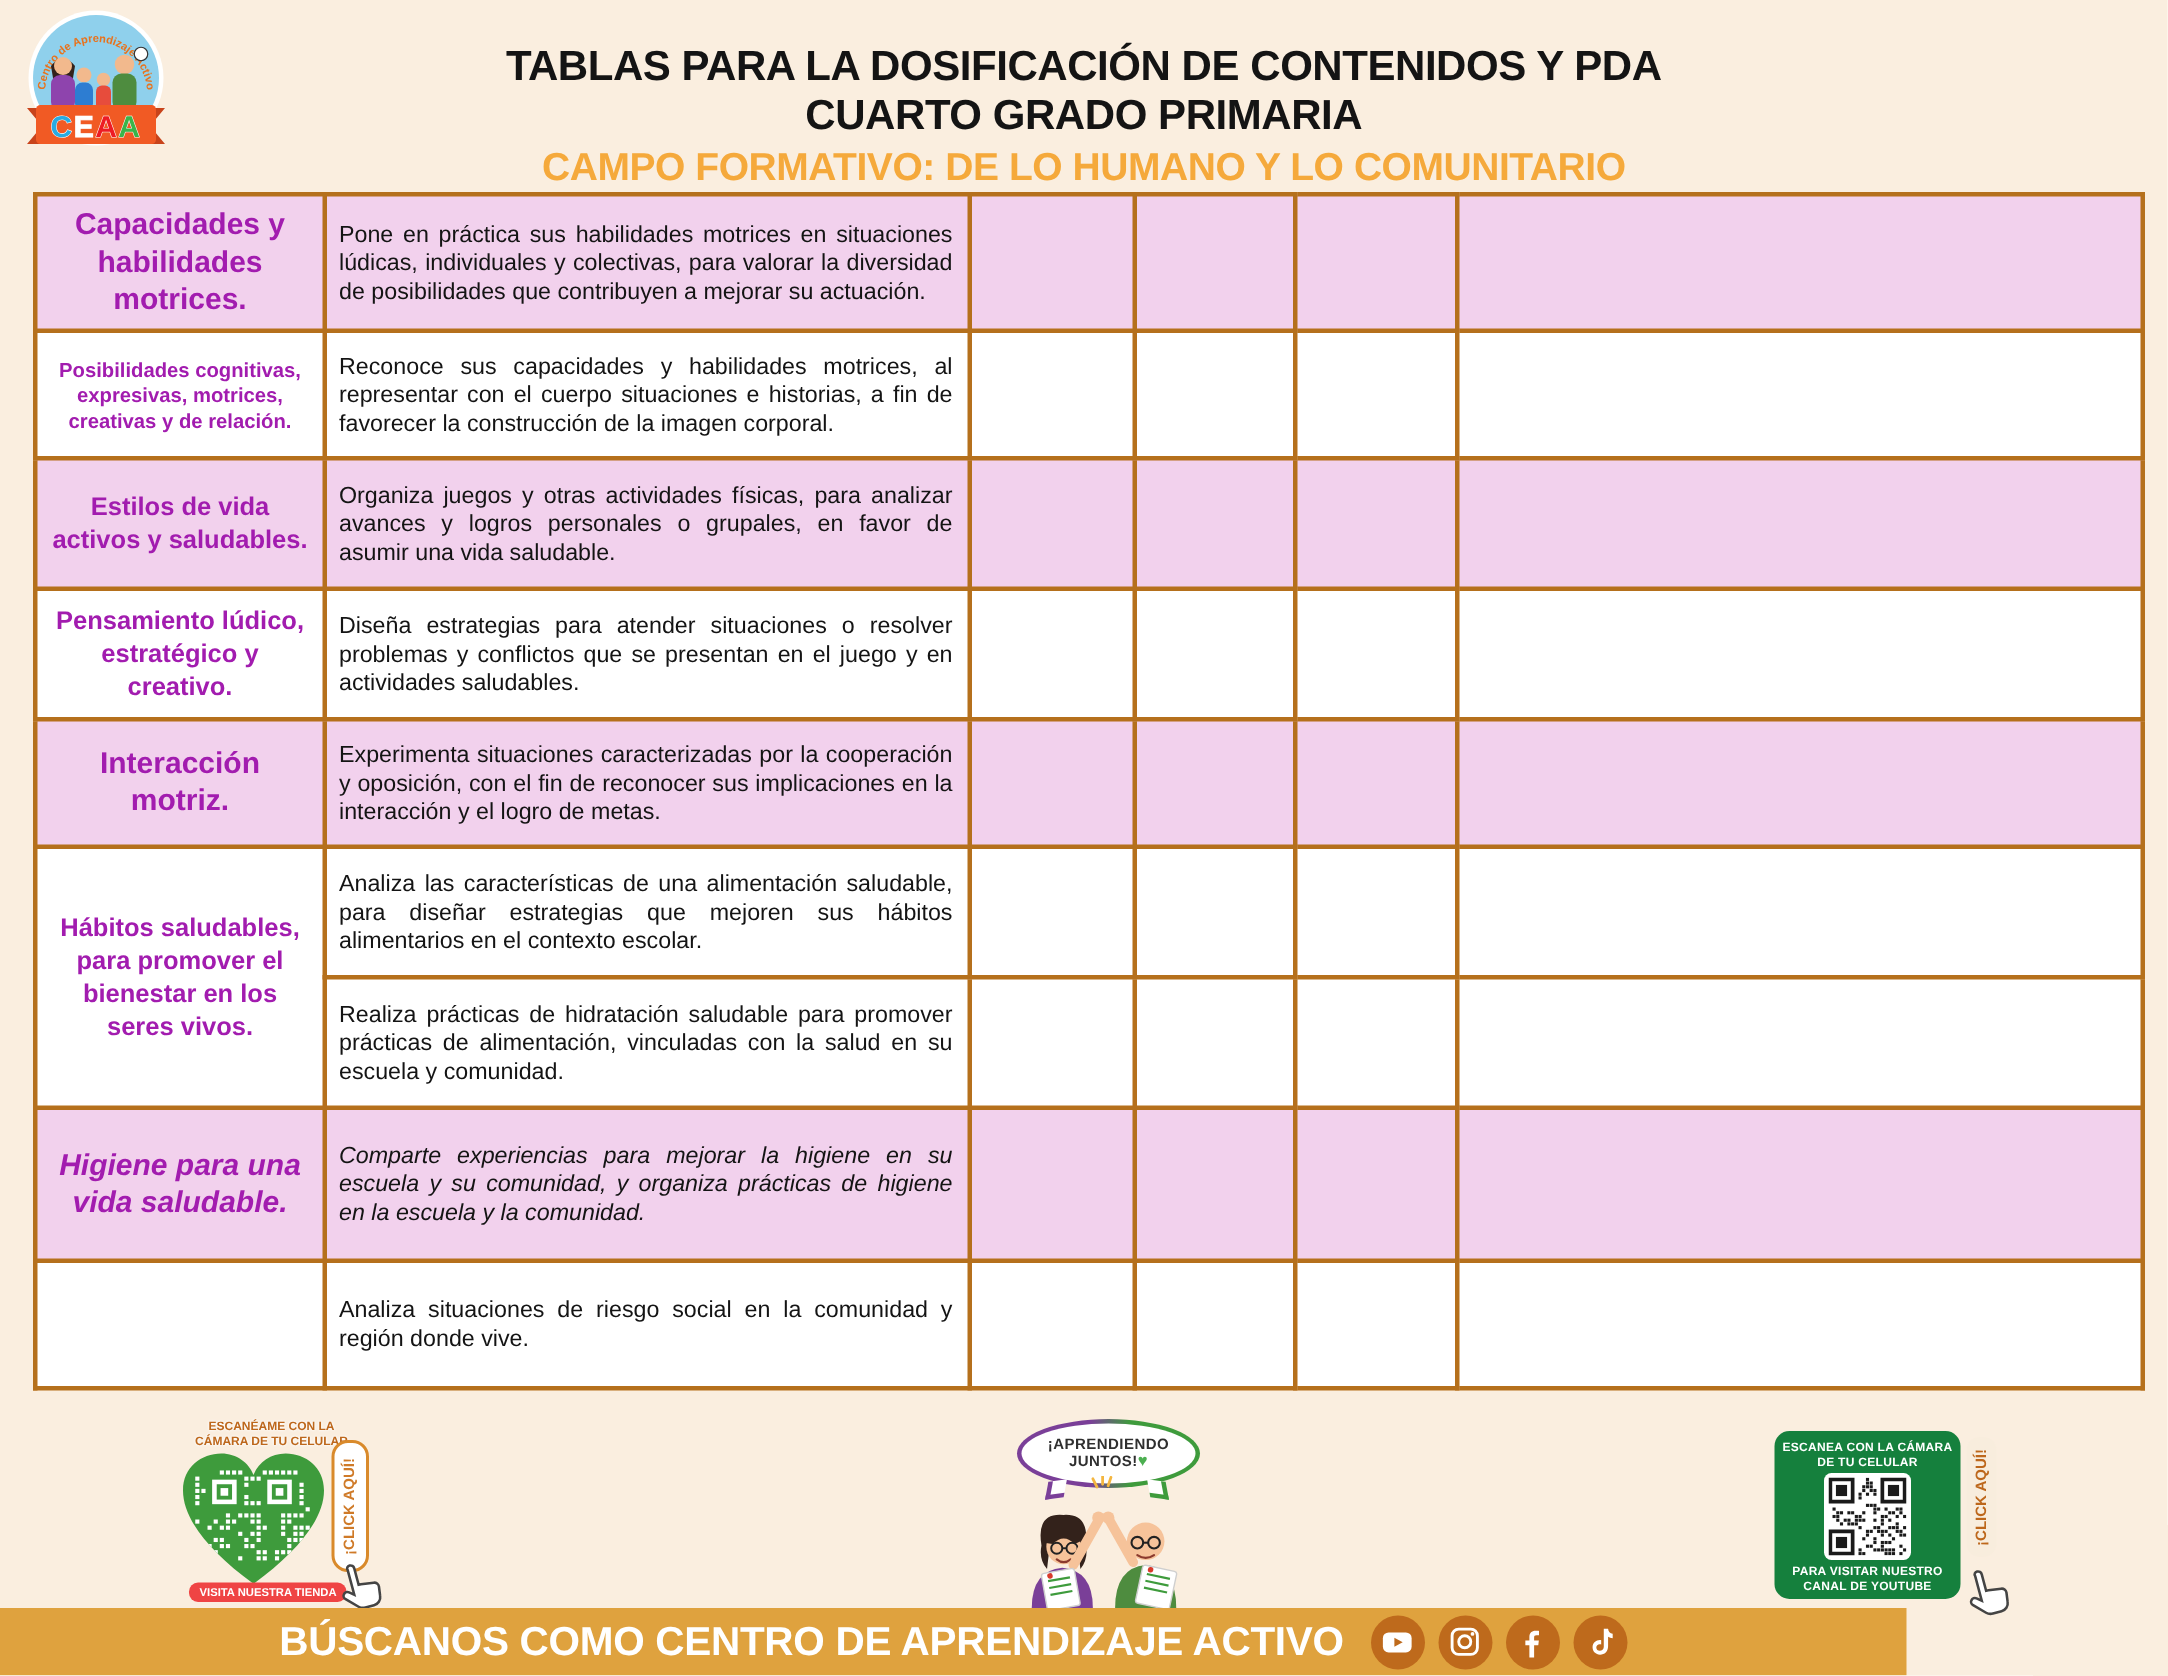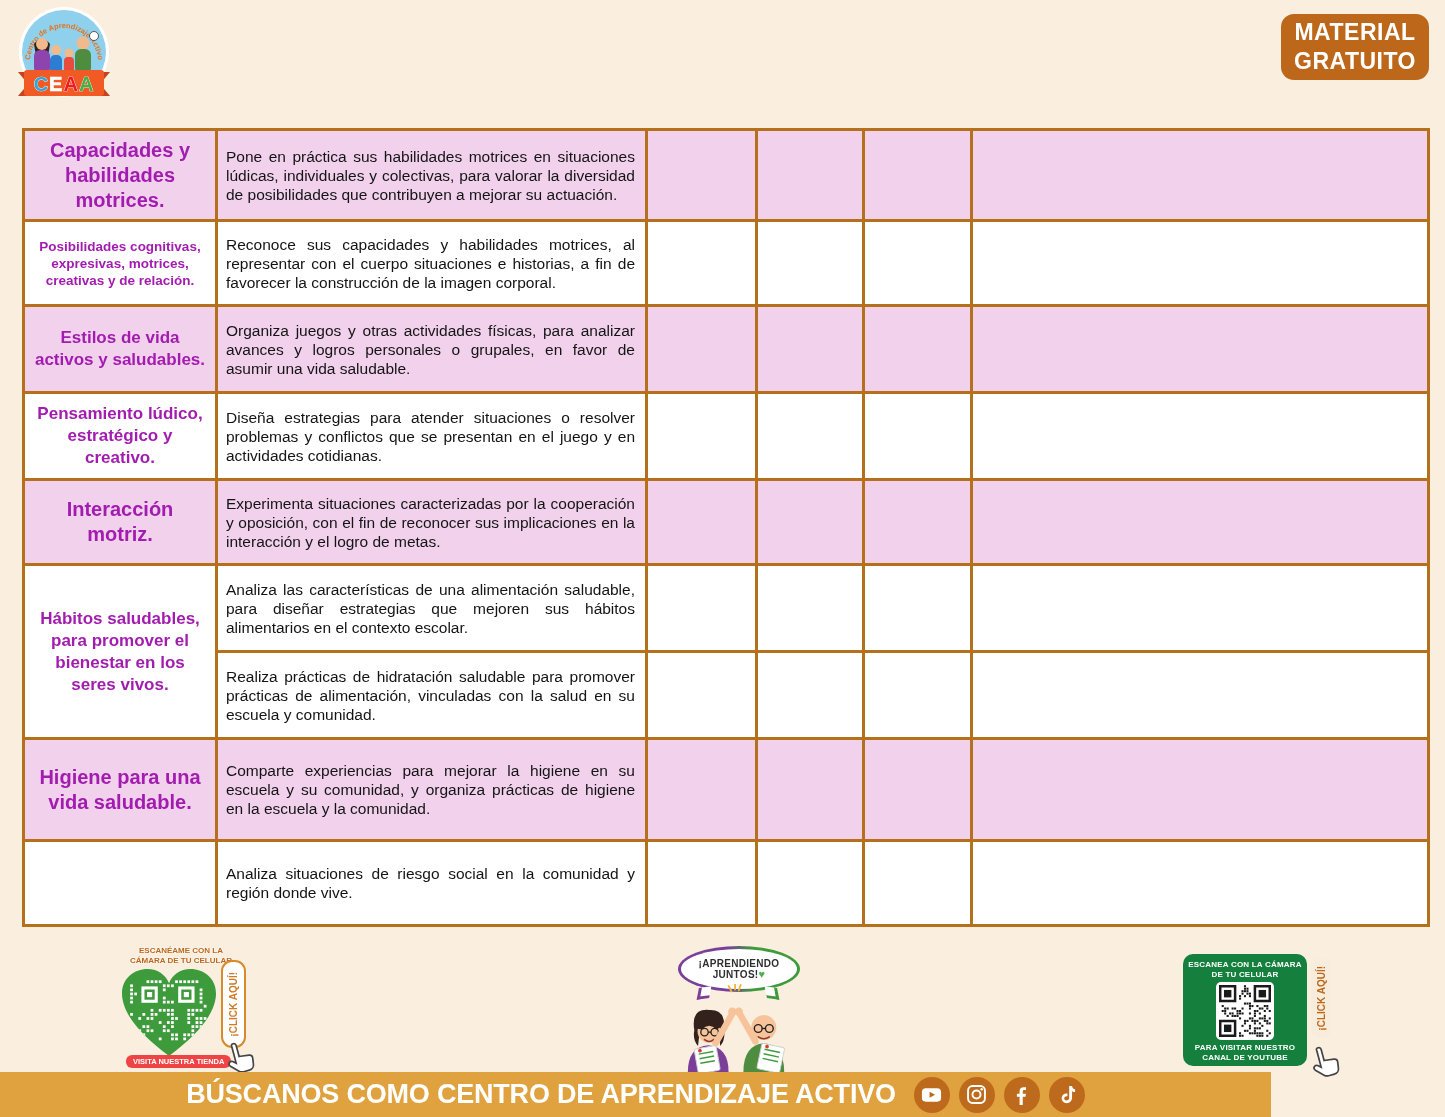--- a/index.html
+++ b/index.html
@@ -100,25 +100,26 @@
 
       <polygon points="0,66 10,78 0,90 14,90 14,66" fill="#C8431B"></polygon>
       <polygon points="92,66 82,78 92,90 78,90 78,66" fill="#C8431B"></polygon>
       <rect x="6" y="64" width="80" height="26" rx="3" fill="#F15A24"></rect>
       <text x="46" y="85" text-anchor="middle" font-size="20" font-weight="bold" font-family="Liberation Sans,sans-serif" stroke="#FFFFFF" stroke-width="0.7" paint-order="stroke" letter-spacing="1">
         <tspan fill="#29ABE2">C</tspan><tspan fill="#FFFFFF">E</tspan><tspan fill="#ED1C24">A</tspan><tspan fill="#39B54A">A</tspan>
       </text>
     </svg>
   </div>
 
-
-  <div class="badge">
-    <div>MATERIAL</div>
-    <div>GRATUITO</div>
+  <div class="titles">
+    <div class="title-line">TABLAS PARA LA DOSIFICACIÓN DE CONTENIDOS Y PDA</div>
+    <div class="title-line">CUARTO GRADO PRIMARIA</div>
+    <div class="subtitle">CAMPO FORMATIVO: DE LO HUMANO Y LO COMUNITARIO</div>
   </div>
+
 
   <table class="content-table">
     <colgroup>
       <col style="width:193px">
         <col style="width:430px">
         <col style="width:110px">
       <col style="width:107px">
         <col style="width:108px">
         <col style="width:457px">
     </colgroup>
@@ -142,21 +143,21 @@
         <tr class="pink" style="height: 87px;">
           <td class="cat md">Estilos de vida activos y saludables.</td>
           <td class="desc">Organiza juegos y otras actividades físicas, para analizar avances y logros personales o grupales, en favor de asumir una vida saludable.</td>
           <td></td>
           <td></td>
           <td></td>
           <td></td>
         </tr>
         <tr class="white" style="height: 87px;">
           <td class="cat md">Pensamiento lúdico, estratégico y creativo.</td>
-          <td class="desc">Diseña estrategias para atender situaciones o resolver problemas y conflictos que se presentan en el juego y en actividades cotidianas.</td>
+          <td class="desc">Diseña estrategias para atender situaciones o resolver problemas y conflictos que se presentan en el juego y en actividades saludables.</td>
           <td></td>
           <td></td>
           <td></td>
           <td></td>
         </tr>
         <tr class="pink" style="height: 85px;">
           <td class="cat lg">Interacción motriz.</td>
           <td class="desc">Experimenta situaciones caracterizadas por la cooperación y oposición, con el fin de reconocer sus implicaciones en la interacción y el logro de metas.</td>
           <td></td>
           <td></td>
@@ -171,21 +172,21 @@
           <td></td>
           <td></td>
         </tr>
         <tr class="white" style="height: 87px;">
           <td class="desc">Realiza prácticas de hidratación saludable para promover prácticas de alimentación, vinculadas con la salud en su escuela y comunidad.</td>
           <td></td>
           <td></td>
           <td></td>
           <td></td>
         </tr>
-        <tr class="pink" style="height: 102px;">
+        <tr class="pink" style="height: 102px; font-style: italic;">
           <td class="cat lg">Higiene para una vida saludable.</td>
           <td class="desc">Comparte experiencias para mejorar la higiene en su escuela y su comunidad, y organiza prácticas de higiene en la escuela y la comunidad.</td>
           <td></td>
           <td></td>
           <td></td>
           <td></td>
         </tr>
         <tr class="white" style="height: 85px;">
           <td class="cat md"></td>
           <td class="desc">Analiza situaciones de riesgo social en la comunidad y región donde vive.</td>

